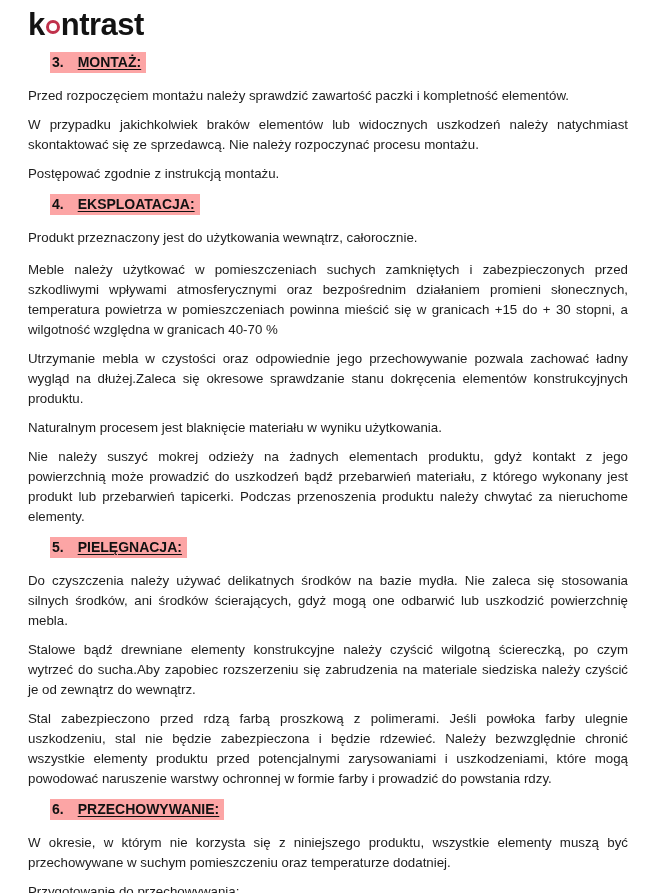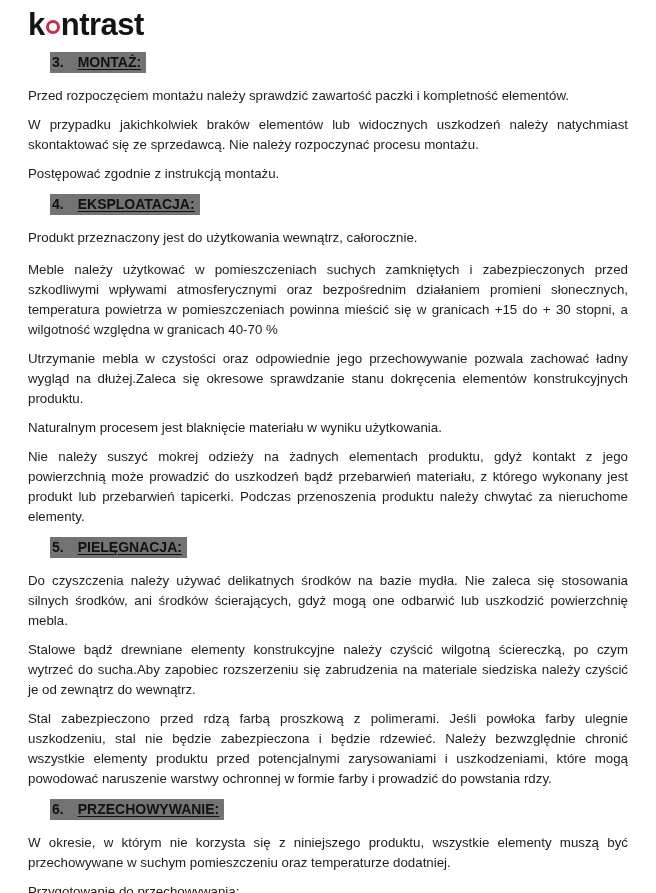--- a/index.html
+++ b/index.html
@@ -38,21 +38,21 @@
     margin: 0 1px;
     transform: translateY(-1px);
   }
 
   
   .heading {
     margin: 10px 0 13px 22px;
   }
   .heading .hl {
     display: inline-block;
-    background: #737373;
+    background: #fca5a5;
     font-size: 14px;
     font-weight: bold;
     color: #111111;
     line-height: 17px;
     padding: 2px 5px 2px 2px;
     text-decoration: underline;
     text-decoration-thickness: 1px;
     text-underline-offset: 2px;
   }
   .heading .h-num {

